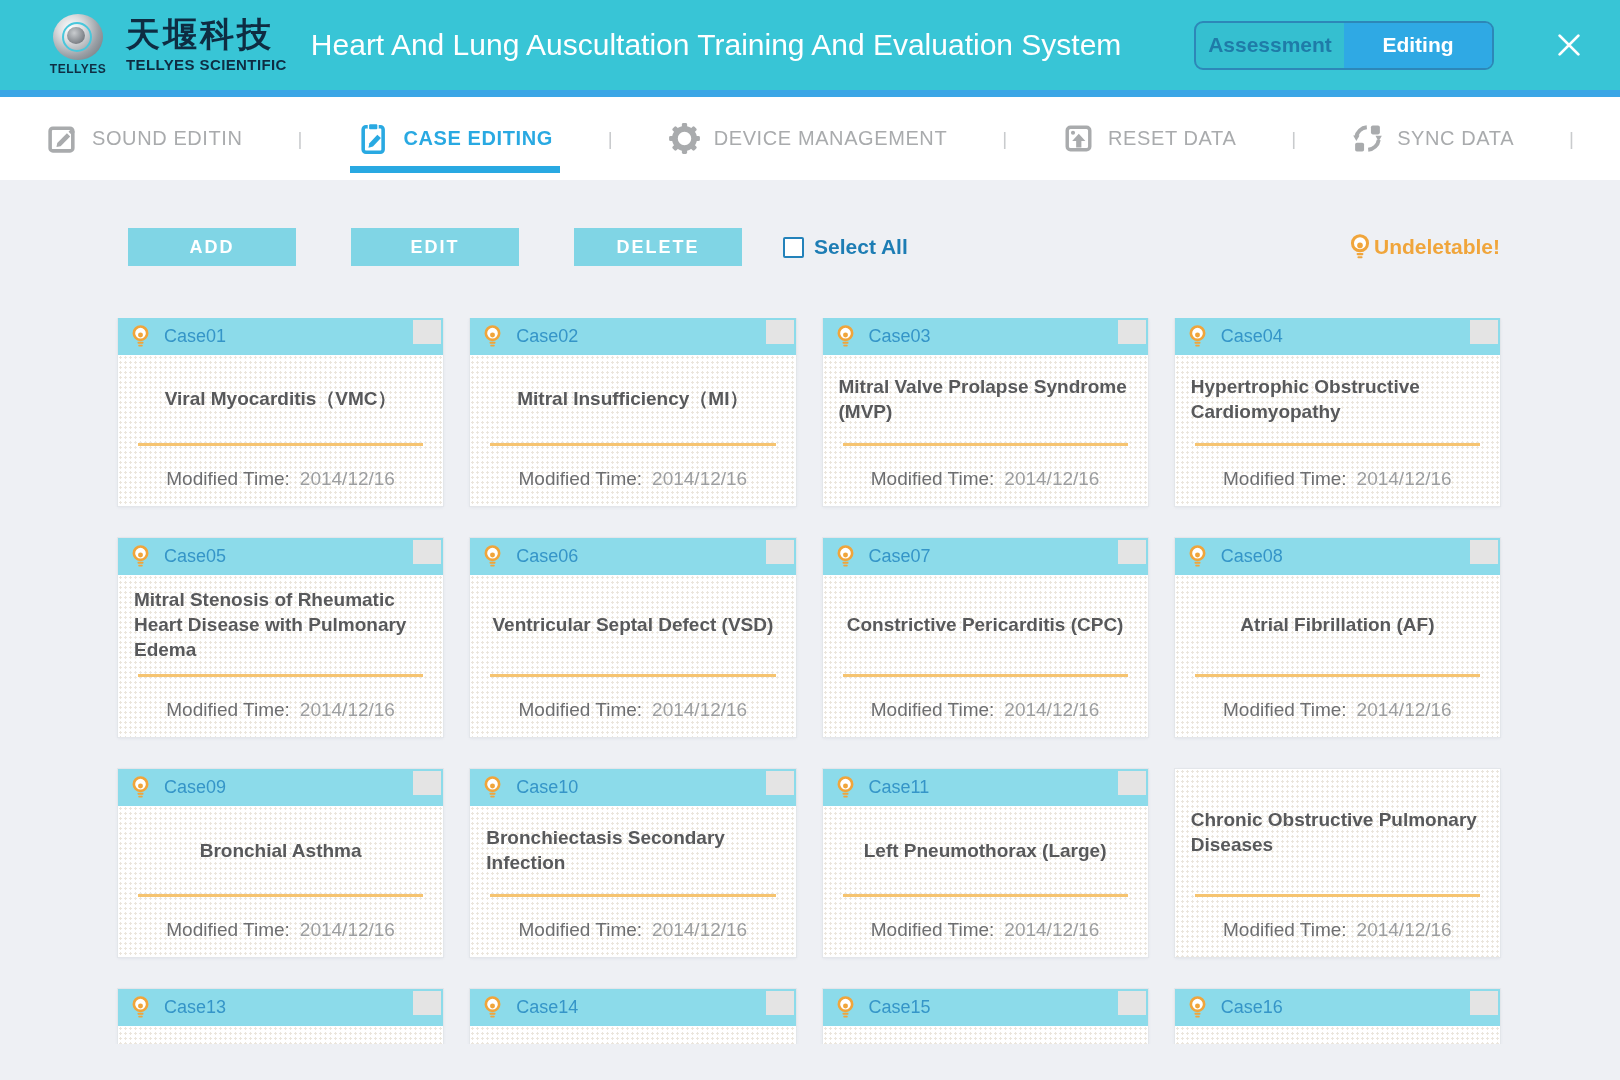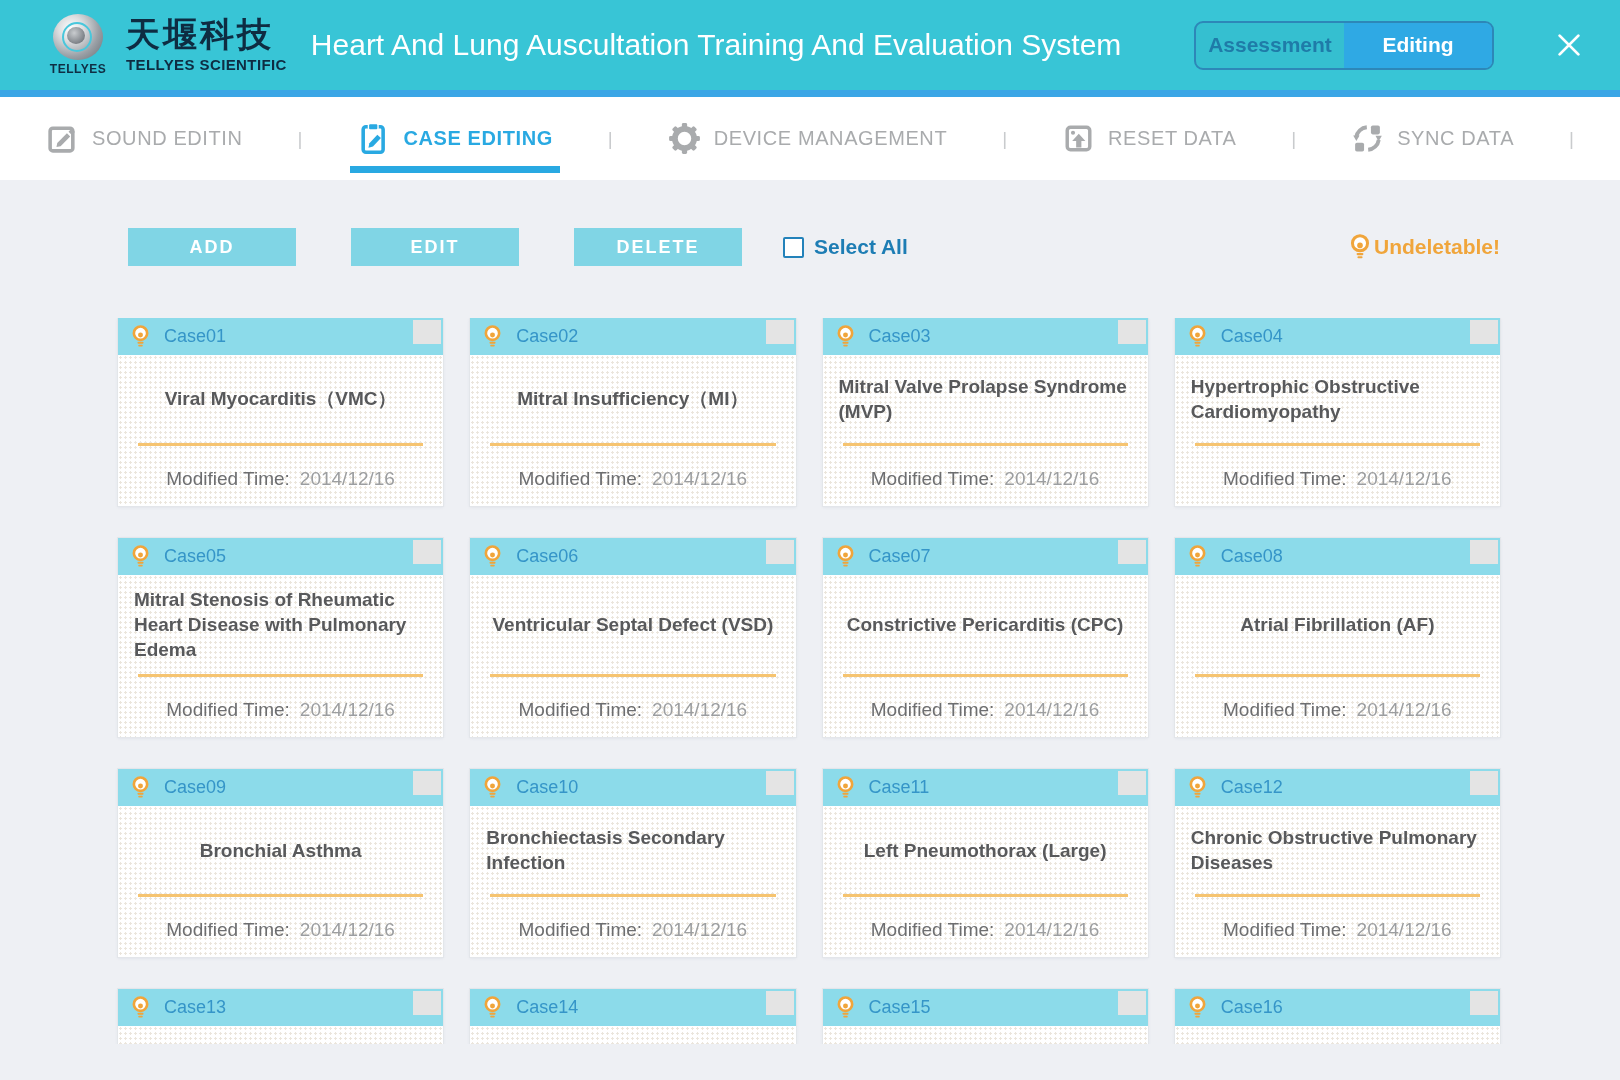--- a/index.html
+++ b/index.html
@@ -424,30 +424,20 @@
       </div>
       <div class="case-divider js-divider"></div>
       <div class="case-modified">
         <span class="m-label js-mlabel">Modified Time:</span>
         <span class="m-date js-mdate">2014/12/16</span>
       </div>
     </div>
   </div>
 
   <div class="case-card">
-    <div class="case-card-header">
-      <svg class="bulb" viewBox="0 0 20 26">
-        <circle cx="10" cy="9.5" r="7" fill="#ffffff" stroke="#f0a53b" stroke-width="2.8"></circle>
-        <circle cx="10" cy="11.5" r="2.6" fill="#f0a53b"></circle>
-        <rect x="6.8" y="18.6" width="6.4" height="2" rx="1" fill="#f0a53b"></rect>
-        <rect x="7.6" y="21.6" width="4.8" height="1.8" rx="0.9" fill="#f0a53b"></rect>
-      </svg>
-      <span class="case-id js-id">Case12</span>
-      <span class="case-checkbox js-check"></span>
-    </div>
     <div class="case-body">
       <div class="case-title-wrap">
         <span class="case-title js-title">Chronic Obstructive Pulmonary Diseases</span>
       </div>
       <div class="case-divider js-divider"></div>
       <div class="case-modified">
         <span class="m-label js-mlabel">Modified Time:</span>
         <span class="m-date js-mdate">2014/12/16</span>
       </div>
     </div>

